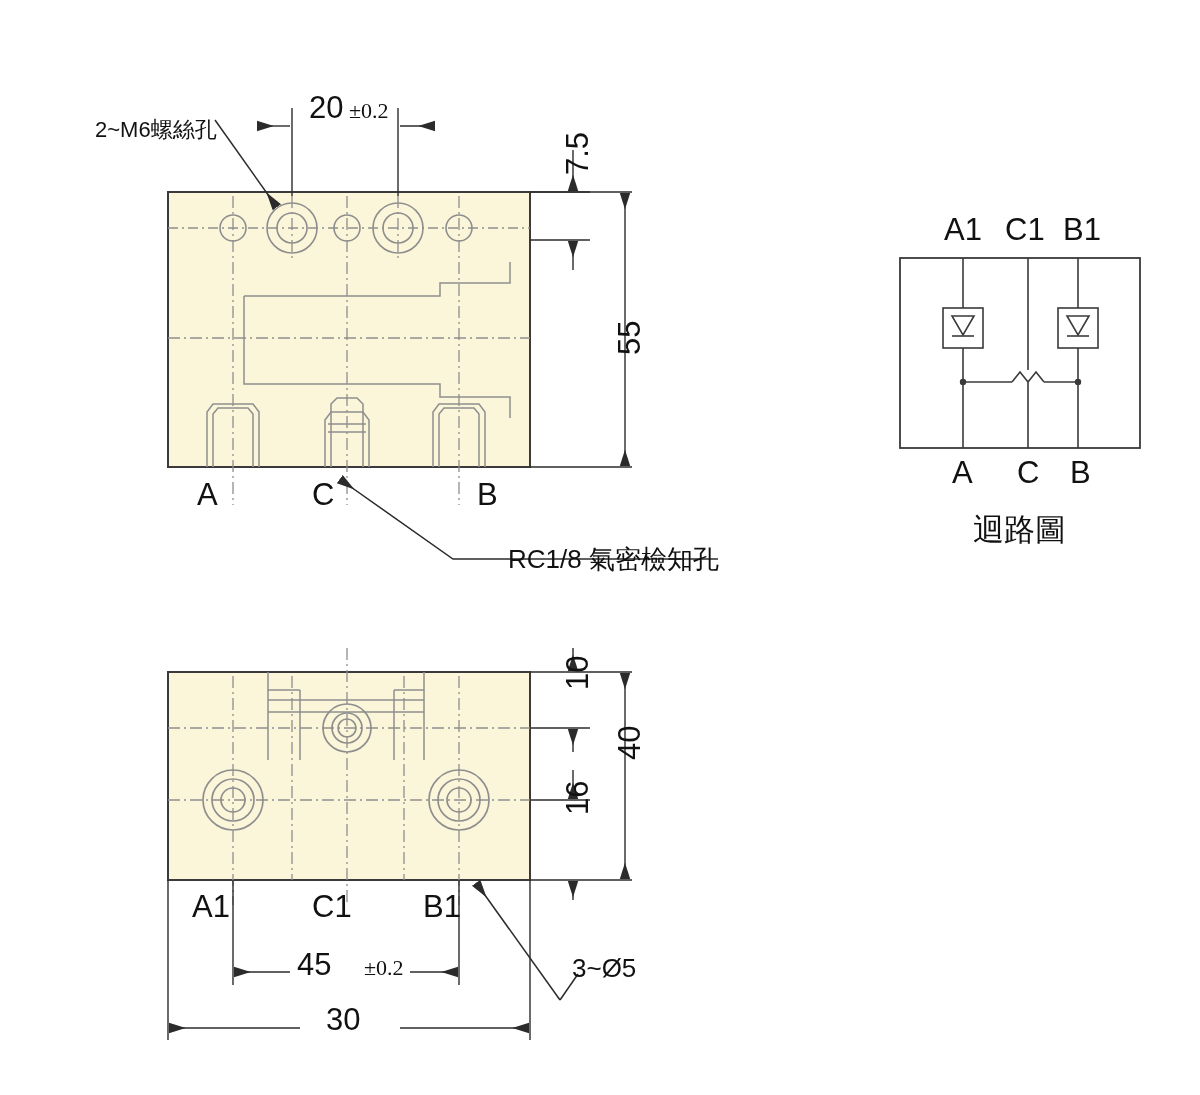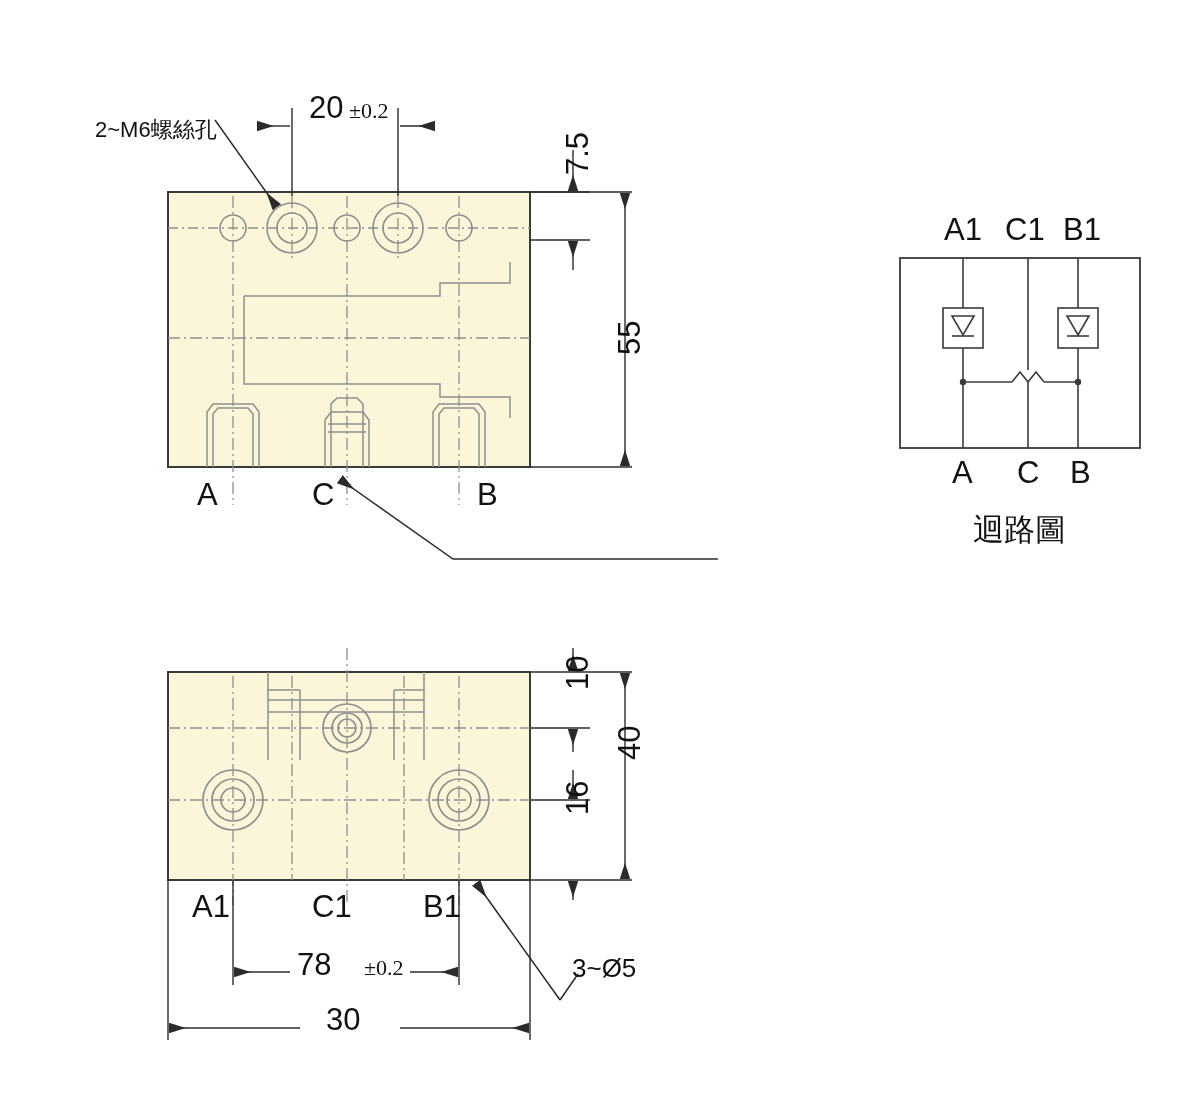--- a/index.html
+++ b/index.html
@@ -261,30 +261,31 @@
   <div class="lbl lbl-big" style="left:309px; top:92px;">20</div>
   <div class="lbl tol" style="left:349px; top:100px;">±0.2</div>
 
   <div class="lbl lbl-big rot90" style="left:562px; top:175px;">7.5</div>
   <div class="lbl lbl-big rot90" style="left:614px; top:355px;">55</div>
 
   <div class="lbl lbl-big" style="left:197px; top:479px;">A</div>
   <div class="lbl lbl-big" style="left:312px; top:479px;">C</div>
   <div class="lbl lbl-big" style="left:477px; top:479px;">B</div>
 
+  <div class="lbl lbl-mid" style="left:508px; top:546px;">RC1/8 氣密檢知孔</div>
 
   <div class="lbl lbl-big rot90" style="left:562px; top:690px;">10</div>
   <div class="lbl lbl-big rot90" style="left:562px; top:815px;">16</div>
   <div class="lbl lbl-big rot90" style="left:614px; top:760px;">40</div>
 
   <div class="lbl lbl-big" style="left:192px; top:891px;">A1</div>
   <div class="lbl lbl-big" style="left:312px; top:891px;">C1</div>
   <div class="lbl lbl-big" style="left:423px; top:891px;">B1</div>
 
-  <div class="lbl lbl-big" style="left:297px; top:949px;">78</div>
+  <div class="lbl lbl-big" style="left:297px; top:949px;">45</div>
   <div class="lbl tol" style="left:364px; top:957px;">±0.2</div>
 
   <div class="lbl lbl-big" style="left:326px; top:1004px;">30</div>
 
   <div class="lbl lbl-mid" style="left:572px; top:955px;">3~Ø5</div>
 
   <div class="lbl lbl-big" style="left:944px; top:214px;">A1</div>
   <div class="lbl lbl-big" style="left:1005px; top:214px;">C1</div>
   <div class="lbl lbl-big" style="left:1063px; top:214px;">B1</div>
 

